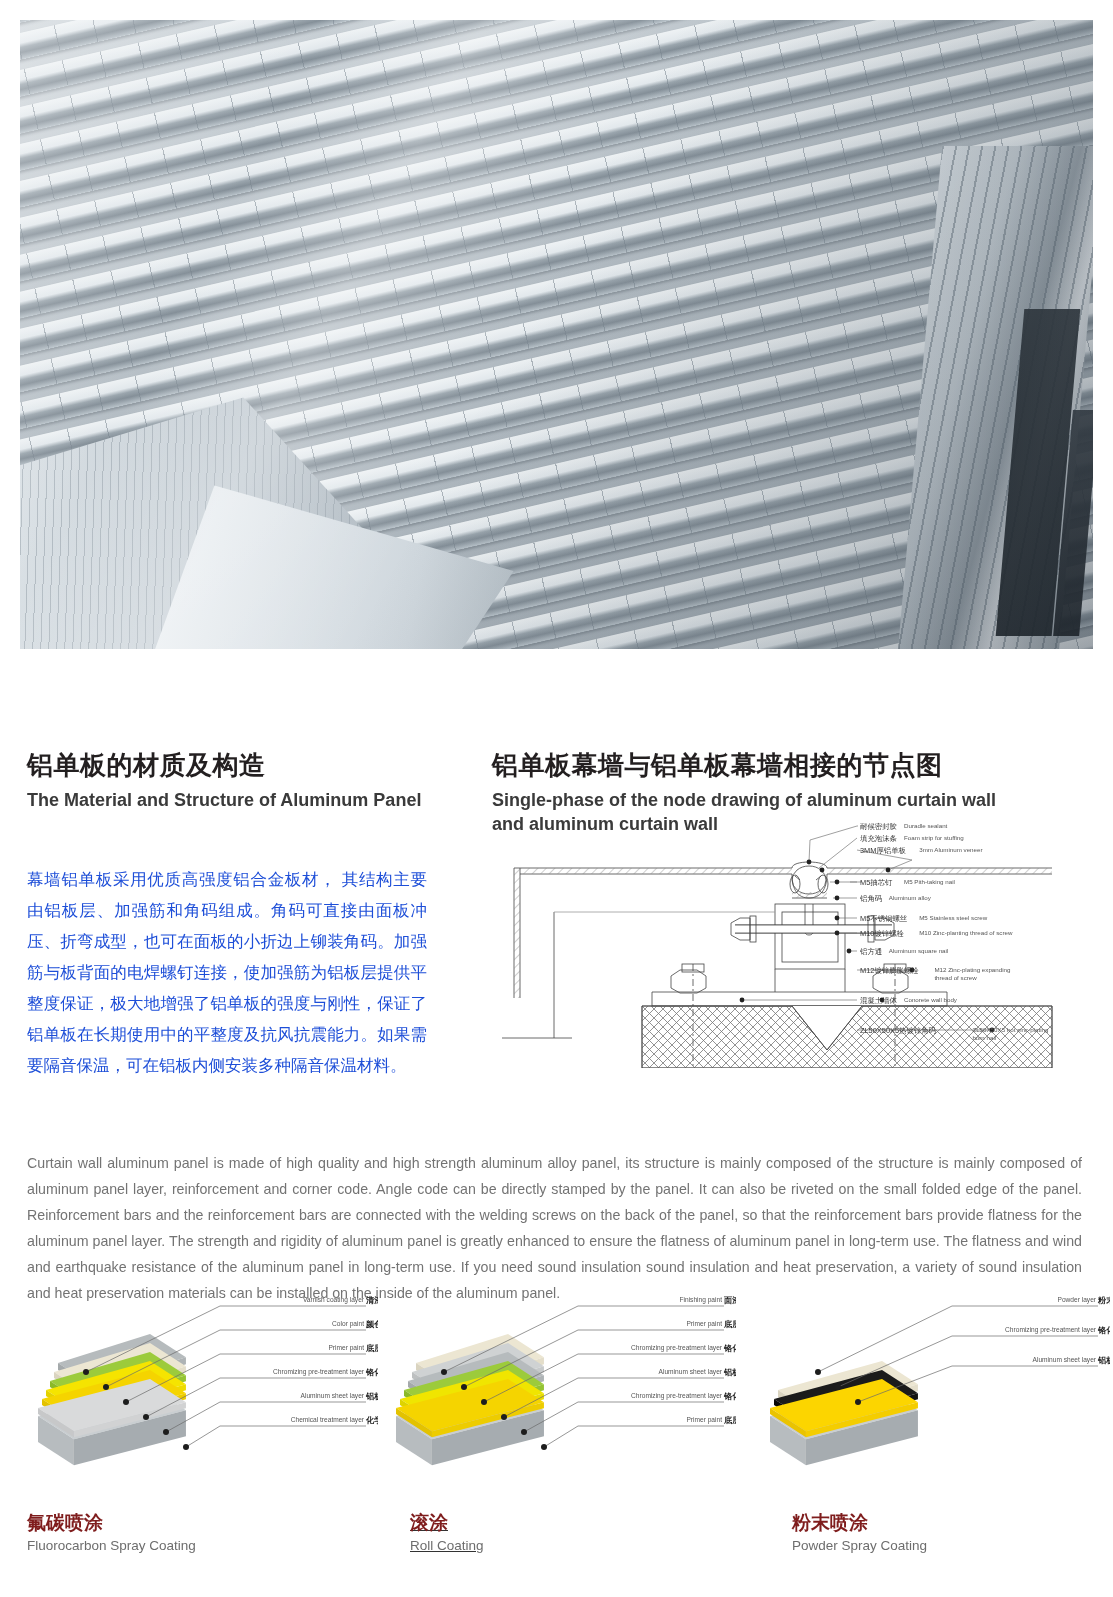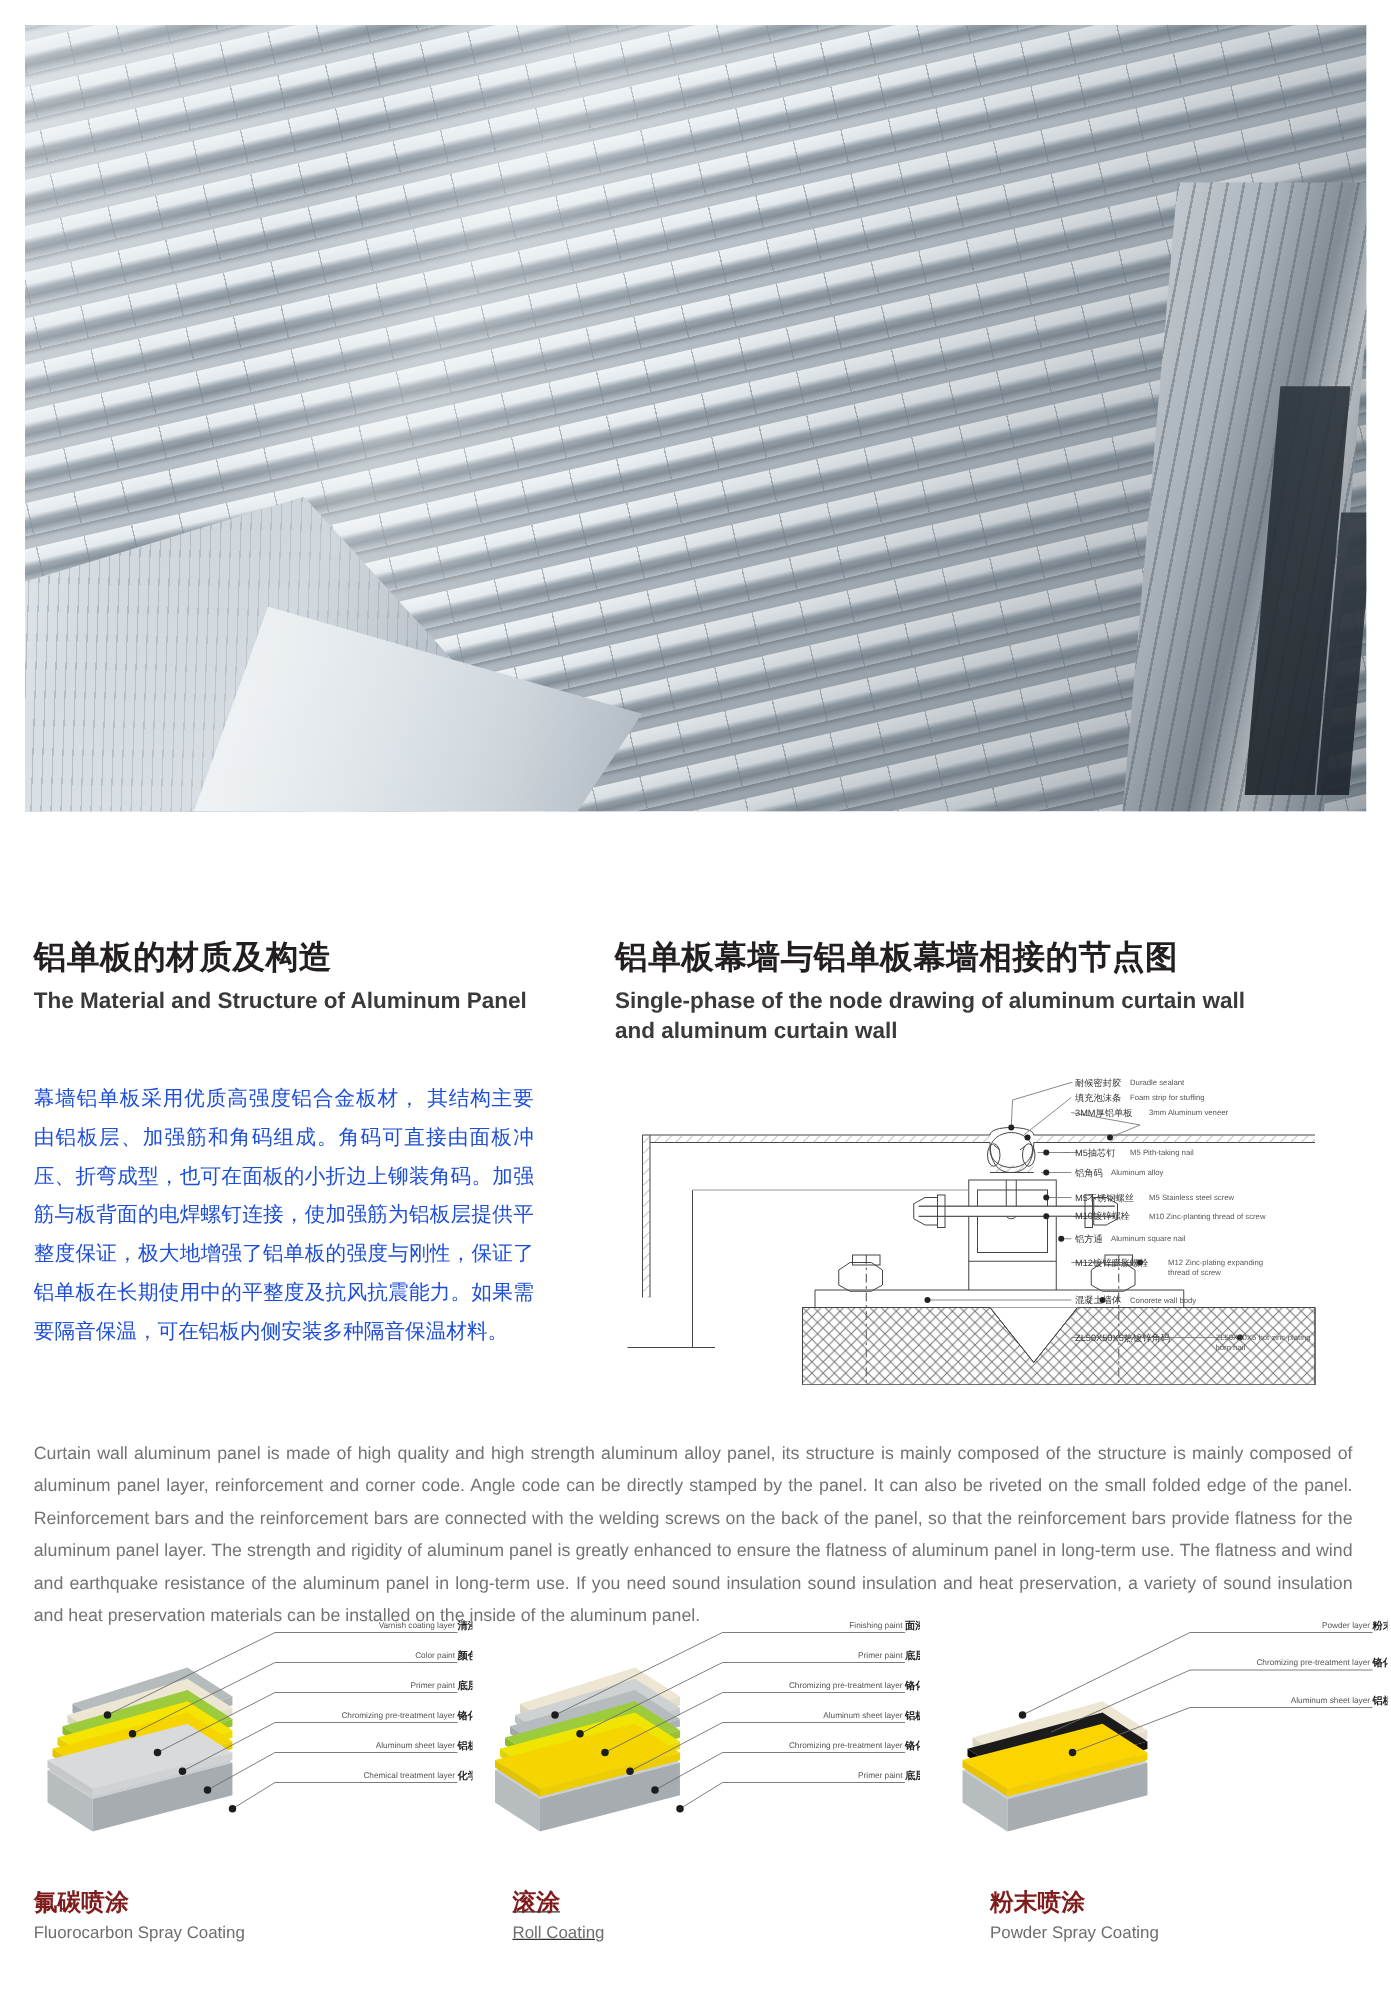--- a/index.html
+++ b/index.html
@@ -46,21 +46,21 @@
   .col-left{position:absolute;left:27px;top:750px;width:415px;}
   .col-right{position:absolute;left:492px;top:750px;width:600px;}
   h2.cn{font-size:26px;font-weight:bold;color:#231f20;margin:0 0 7px 0;letter-spacing:.5px;line-height:1.2;}
   h3.en{font-size:18px;font-weight:bold;color:#3a3a3a;margin:0;line-height:1.35;}
 
   
   .cn-body{position:absolute;left:27px;top:847px;width:400px;
     font-size:16.5px;line-height:31px;color:#1d4ed8;text-align:justify;}
 
   
-  .node-wrap{position:absolute;left:492px;top:860px;width:600px;height:248px;text-align:right;}
+  .node-wrap{position:absolute;left:492px;top:820px;width:600px;height:248px;text-align:right;}
   .node-svg{position:absolute;left:0;top:0;}
 
   
   .en-body{position:absolute;left:27px;top:1136px;width:1055px;
     font-size:14.2px;line-height:26px;color:#737373;text-align:justify;}
 
   
   .coat{position:absolute;top:1288px;width:358px;height:215px;}
   .coat.c1{left:20px;} .coat.c2{left:378px;} .coat.c3{left:752px;}
   .coat-svg{position:absolute;left:0;top:0;}

